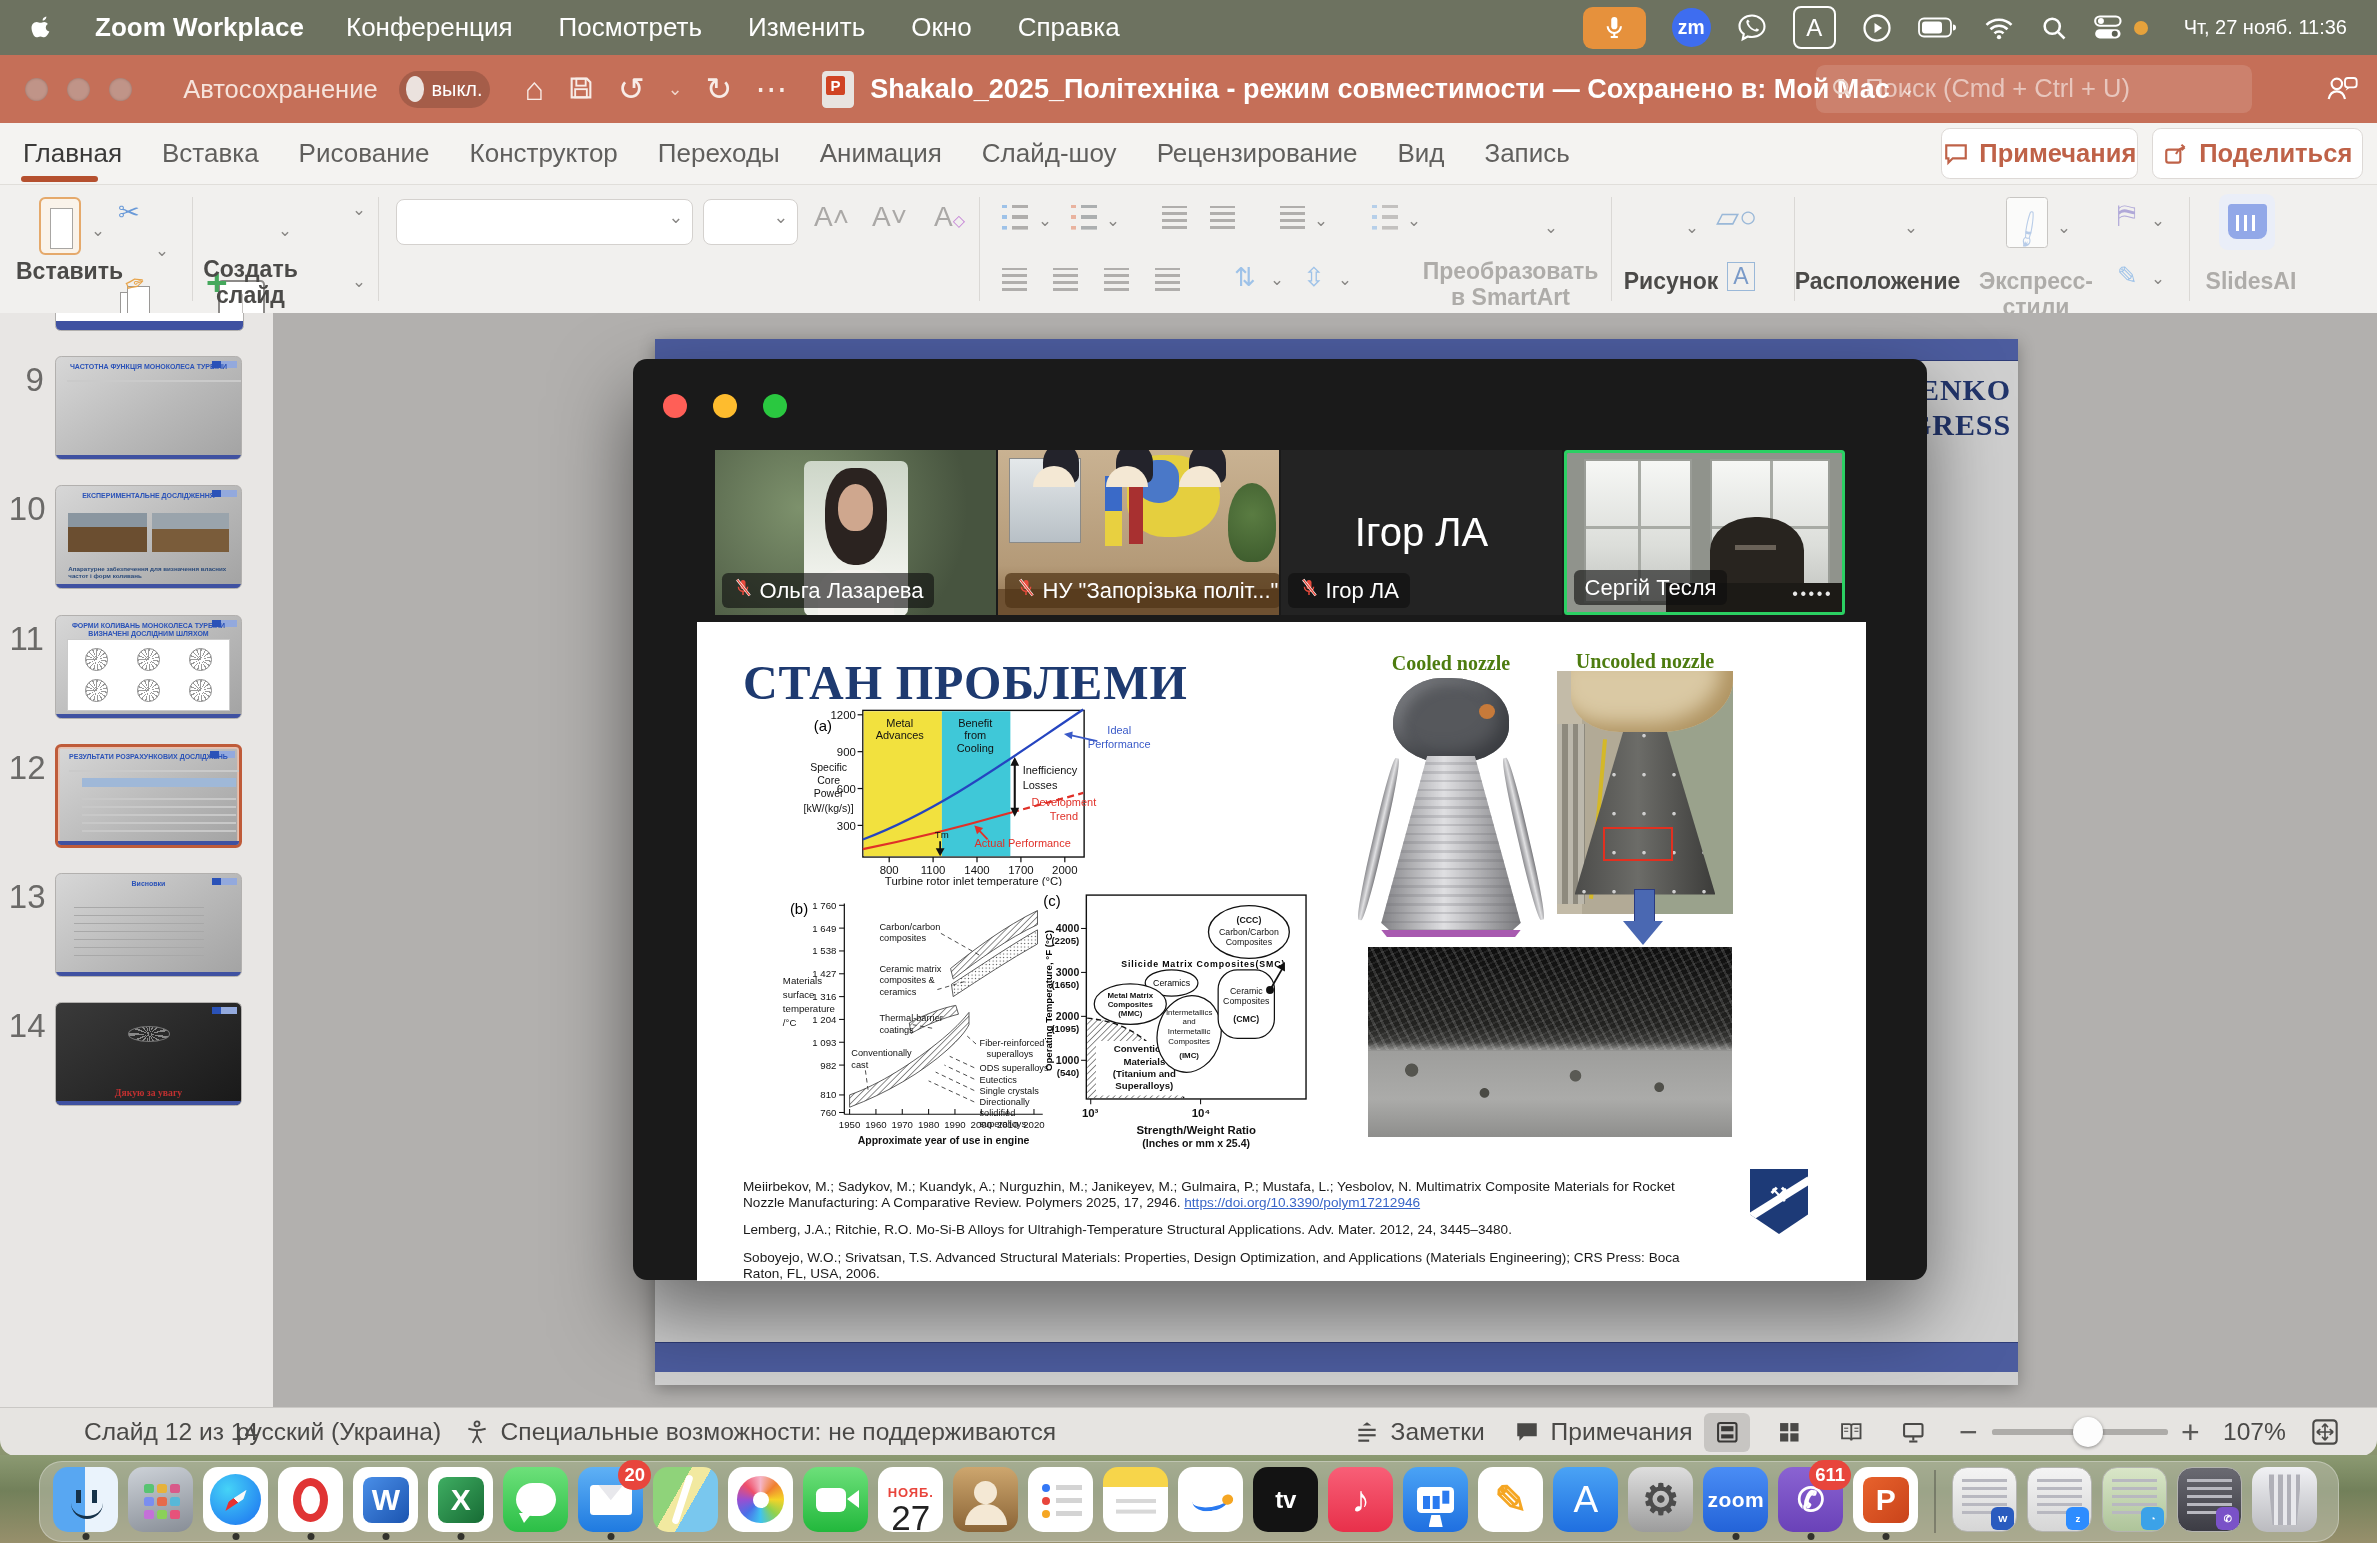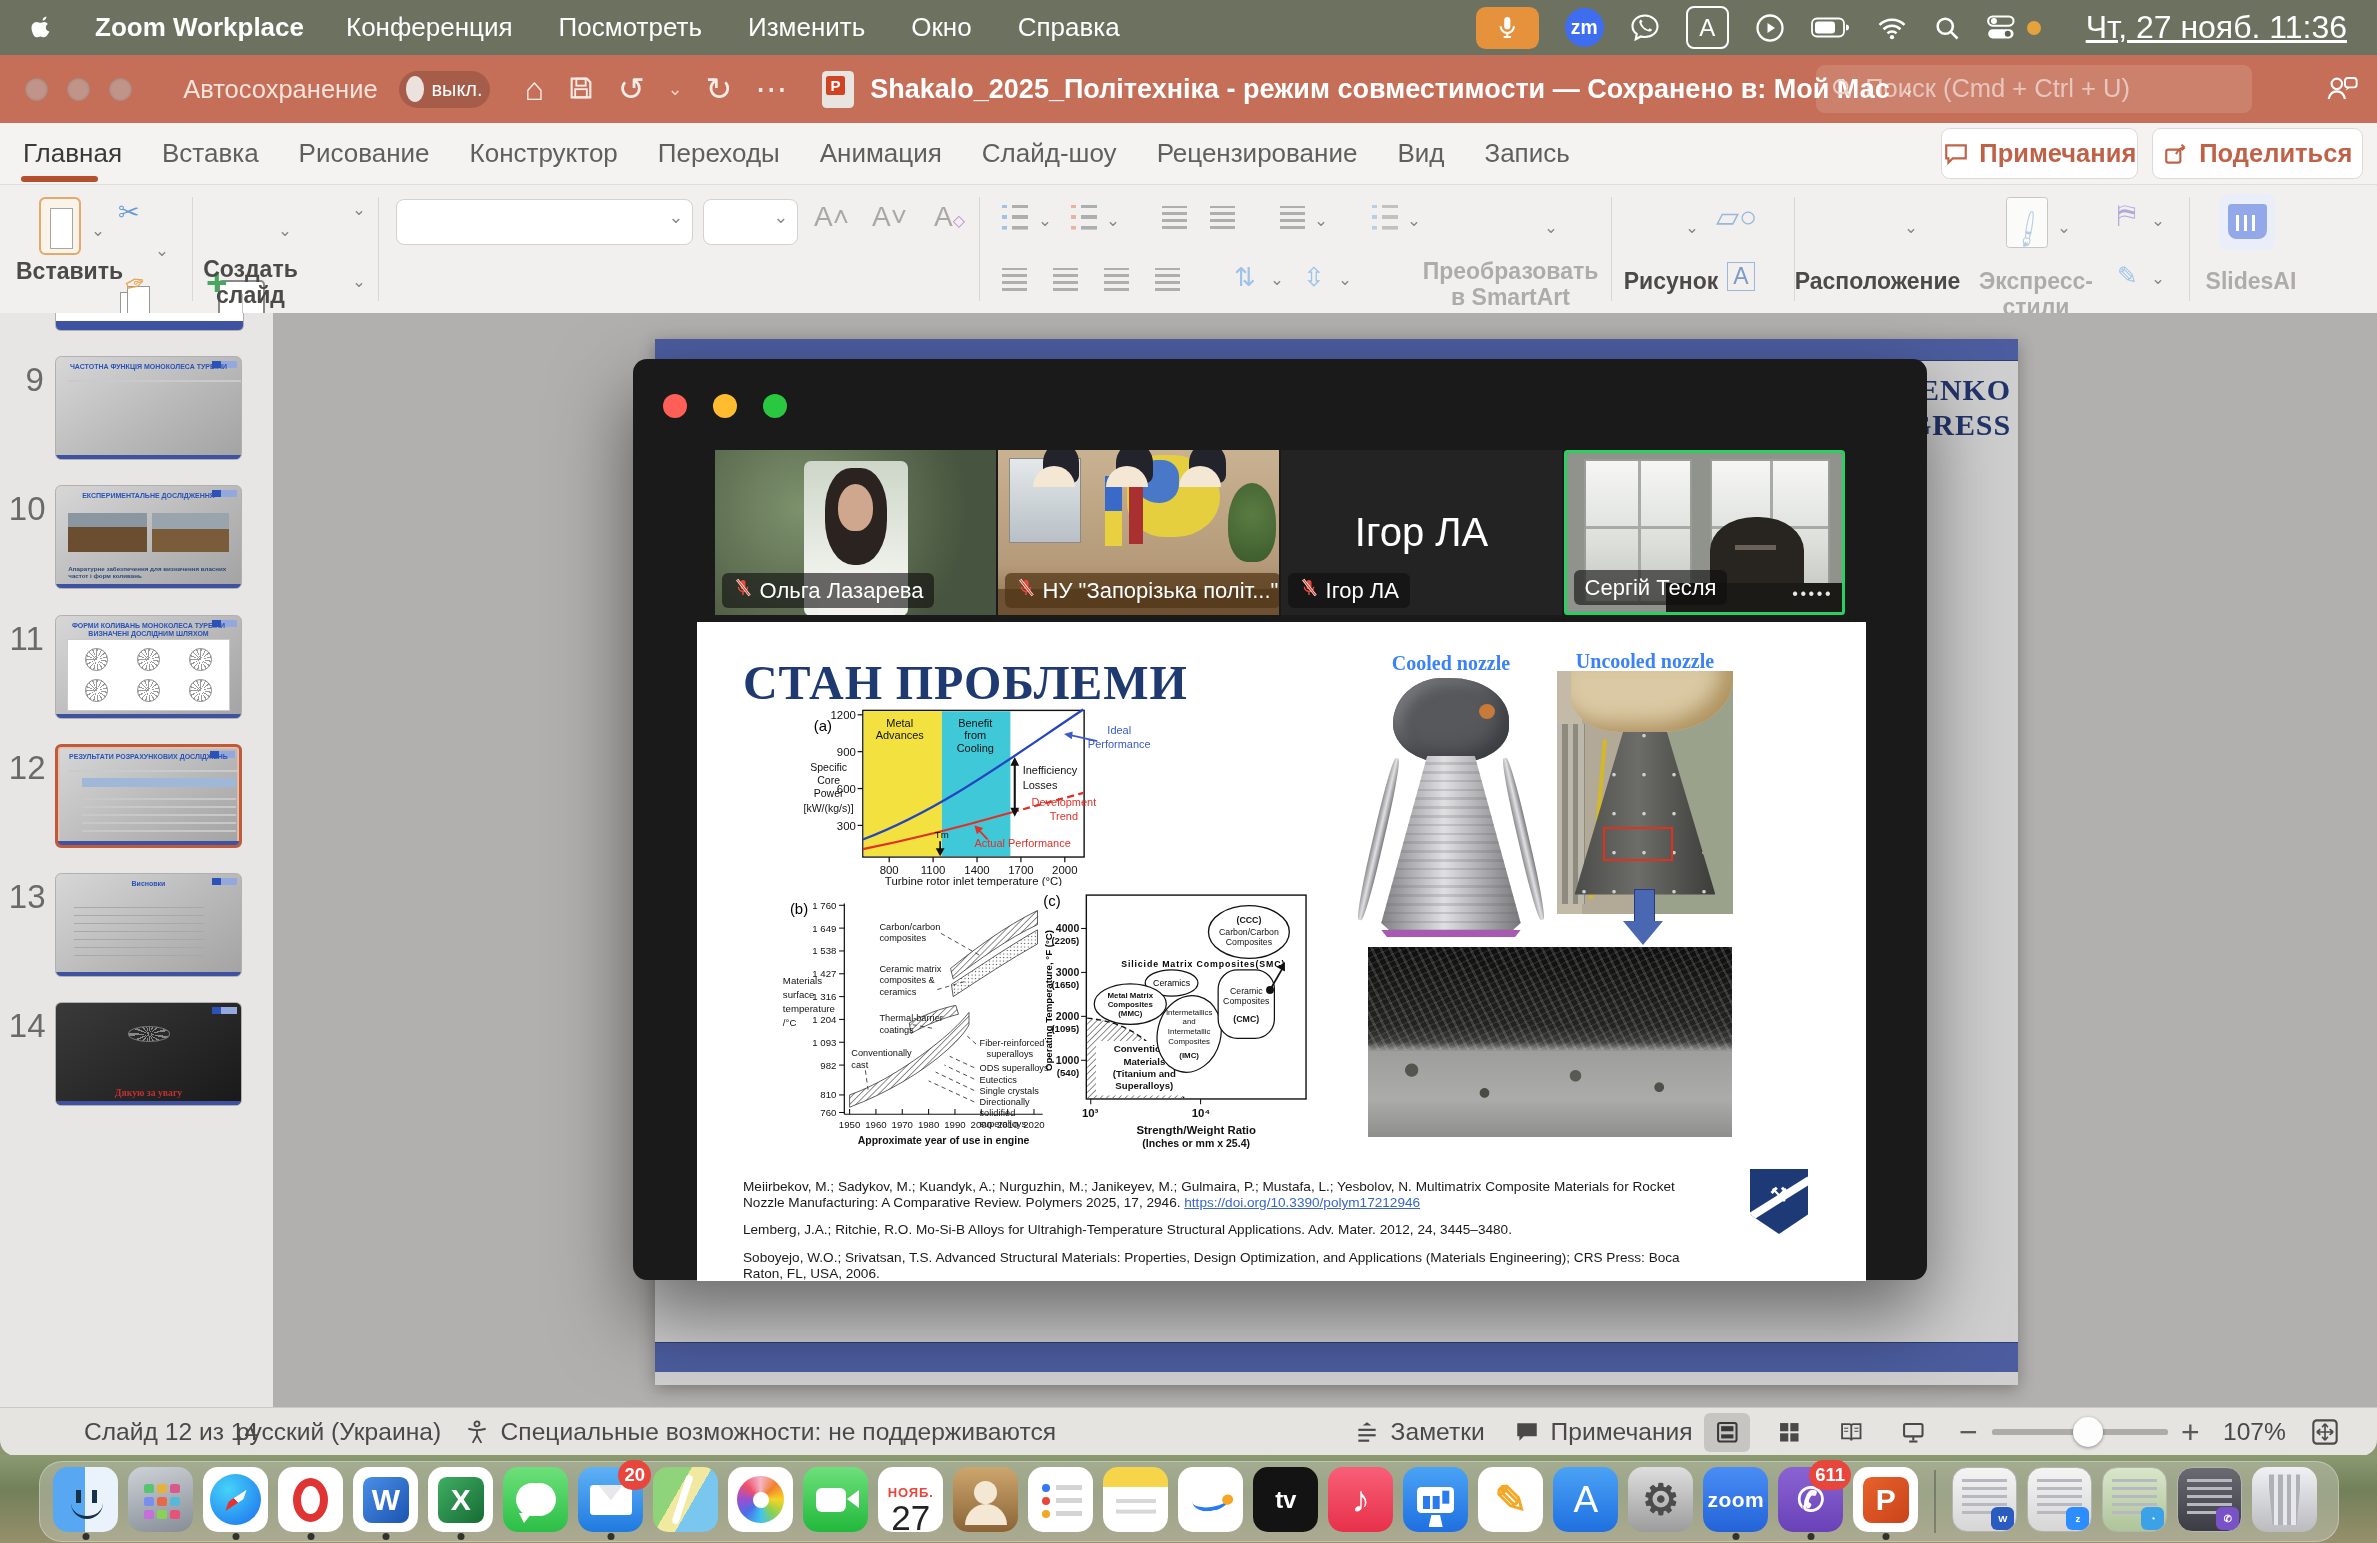--- a/index.html
+++ b/index.html
@@ -11,21 +11,21 @@
   .menu-apple{width:30px;height:35px;margin-right:35px;display:flex;align-items:center;}
   .menu-app{font-weight:700;margin-right:42px;white-space:nowrap;}
   .menu-items{display:flex;gap:46px;}
   .menu-item{white-space:nowrap;cursor:default;}
   .menu-right{margin-left:auto;display:flex;align-items:center;gap:26px;}
   .mb-mic{width:63px;height:42px;border-radius:9.7px;background:#e6913c;display:flex;align-items:center;justify-content:center;}
   .mb-zm{width:39px;height:39px;border-radius:50%;background:#3e6df0;color:#fff;font-size:19.3px;font-weight:700;
     display:flex;align-items:center;justify-content:center;}
   .mb-abox{width:39px;height:39px;border:2.6px solid #fff;border-radius:8px;display:flex;align-items:center;justify-content:center;font-size:24px;}
   .mb-ico{display:flex;align-items:center;}
-  .mb-clock{font-size:32px;white-space:nowrap;margin-left:19px;text-decoration:underline;}
+  .mb-clock{font-size:20px;white-space:nowrap;margin-left:10px;}
   .cc-dot{width:14px;height:14px;border-radius:50%;background:#e6a23c;margin-left:-16px;}
   
   .titlebar{position:absolute;left:0;top:55px;width:2377px;height:68px;background:#c56f58;
     display:flex;align-items:center;color:#fff;padding:0 24.6px;box-sizing:border-box;}
   .lights{display:flex;gap:19.3px;margin-right:51px;}
   .light{width:23px;height:23px;border-radius:50%;background:#c09488;box-shadow:inset 0 0 2.6px rgba(0,0,0,.25);}
   .autosave{font-size:25.5px;color:#f6e3db;margin-right:21px;}
   .toggle{width:91px;height:37px;border-radius:18.5px;background:rgba(0,0,0,.16);display:flex;align-items:center;padding:0 7px;box-sizing:border-box;}
   .knob{width:26px;height:26px;border-radius:50%;background:#ebe2de;margin-right:7px;}
   .toggle-label{font-size:20px;color:#ffffff;}
@@ -172,21 +172,21 @@
   .conn-dots{position:absolute;right:8.8px;bottom:8.8px;color:#e8e8e8;font-size:16px;letter-spacing:2.6px;}
   
   .shared{position:absolute;left:64px;top:263px;width:1169px;height:659px;background:#fff;overflow:hidden;color:#111;}
   .stitle{position:absolute;left:46px;top:33px;font-family:"Liberation Serif",serif;font-weight:700;
     font-size:48px;color:#1e3a70;letter-spacing:0.9px;}
   svg text{font-family:"Liberation Sans",sans-serif;}
   .serif-t{font-family:"Liberation Serif",serif;}
   .chart-a{position:absolute;left:104px;top:84px;width:352px;height:180px;}
   .chart-b{position:absolute;left:84px;top:271px;width:268px;height:259px;}
   .chart-c{position:absolute;left:341px;top:264px;width:290px;height:266px;}
-  .noz-label{position:absolute;font-family:"Liberation Serif",serif;font-weight:700;font-size:20px;color:#3b82f6;text-align:center;}
+  .noz-label{position:absolute;font-family:"Liberation Serif",serif;font-weight:700;font-size:20px;color:#4d7c0f;text-align:center;}
   .cooled-art{position:absolute;left:673px;top:56px;width:162px;height:259px;background:#fff;}
   .ca-top{position:absolute;left:14%;top:0;width:72%;height:33%;background:#56585c;border-radius:46% 54% 50% 50%/58% 54% 46% 50%;
     box-shadow:inset -8.8px -8.8px 17.6px #3a3c40,inset 7px 5.3px 12.3px #7a7c80;}
   .ca-top::after{content:"";position:absolute;right:12%;top:30%;width:14%;height:18%;background:#c77a3a;border-radius:50%;}
   .ca-bell{position:absolute;left:7%;top:30%;width:86%;height:68%;
     clip-path:polygon(33% 0,67% 0,100% 95%,93% 100%,7% 100%,0 95%);
     background:linear-gradient(90deg,rgba(120,120,124,.9),rgba(235,235,238,.5) 45%,rgba(110,110,114,.9)),
       repeating-linear-gradient(180deg,#d4d4d6 0 6.2px,#9e9ea2 6.2px 8.8px);}
   .ca-rim{position:absolute;left:7%;bottom:0;width:86%;height:7px;background:#a85ab0;clip-path:polygon(0 0,100% 0,96% 100%,4% 100%);}
   .ca-pipe{position:absolute;top:30%;width:6.5%;height:64%;background:linear-gradient(90deg,#8a8a8e,#e0e0e2 50%,#77777b);border-radius:40%;}

